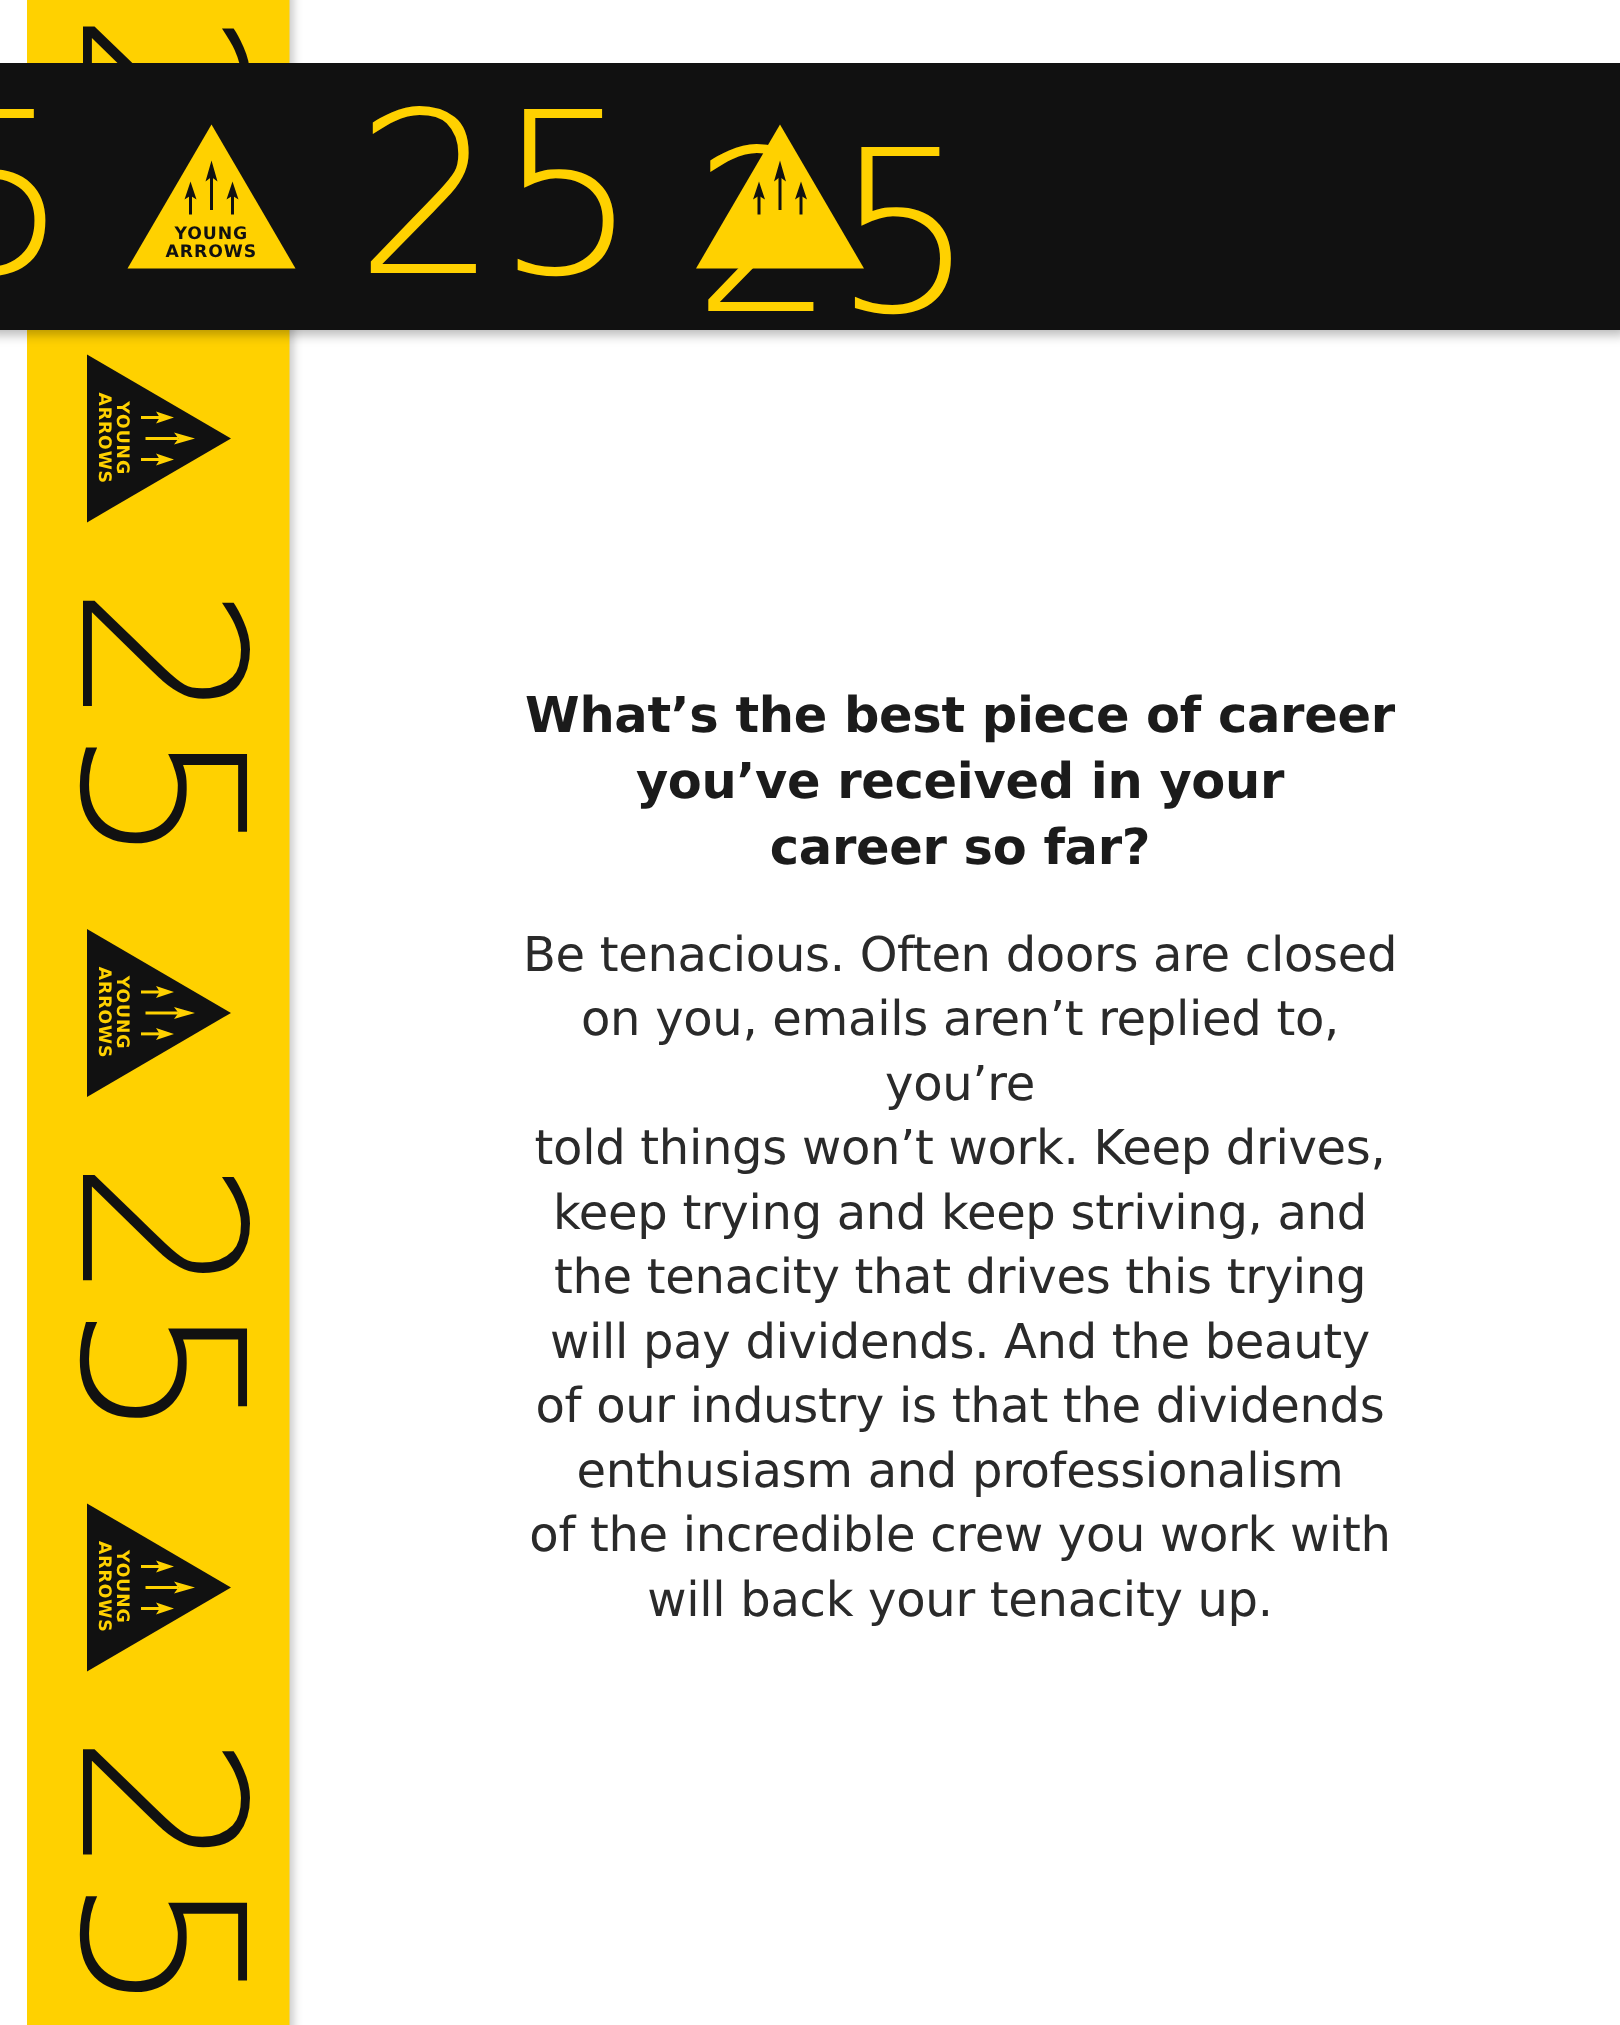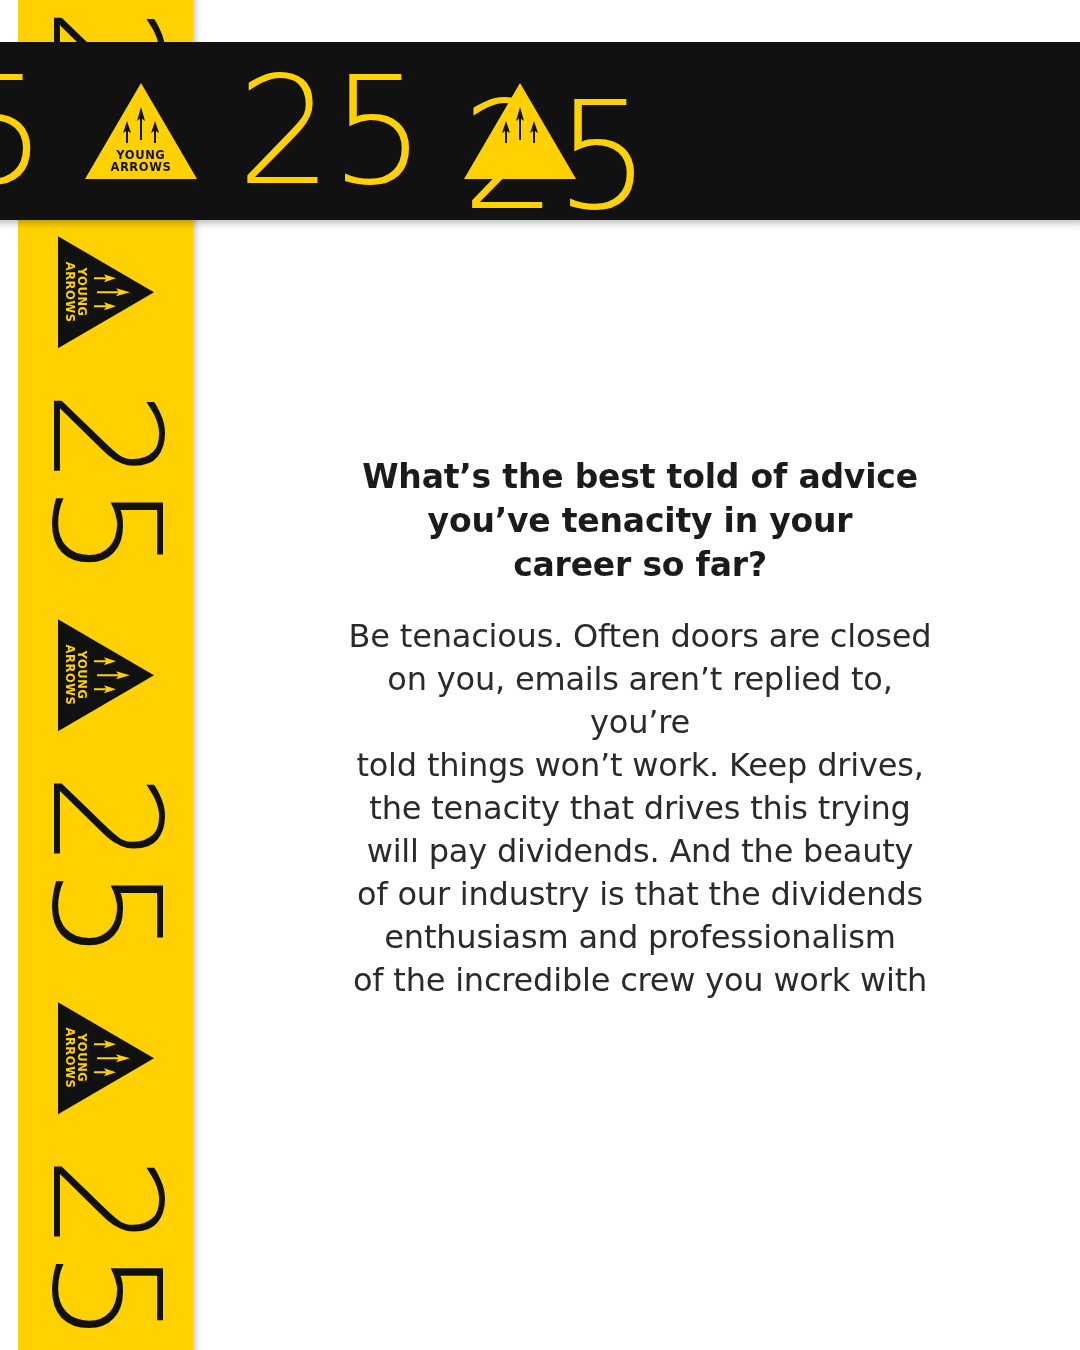--- a/index.html
+++ b/index.html
@@ -244,27 +244,29 @@
           </g>
         </svg>
       </span>
       <span class="big-25">25</span>
     </span>
     </div>
 </div>
 
 <div id="content">
   <h1 id="question">
-    <span class="line">What’s the best told of advice</span>
-    <span class="line">you’ve tenacity in your</span>
+    <span class="line">What’s the best piece of career</span>
+    <span class="line">you’ve received in your</span>
     <span class="line">career so far?</span>
   </h1>
   <p id="answer">
     <span class="line">Be tenacious. Often doors are closed</span>
     <span class="line">on you, emails aren’t replied to, you’re</span>
     <span class="line">told things won’t work. Keep drives,</span>
+    <span class="line">keep trying and keep striving, and</span>
     <span class="line">the tenacity that drives this trying</span>
     <span class="line">will pay dividends. And the beauty</span>
     <span class="line">of our industry is that the dividends</span>
     <span class="line">enthusiasm and professionalism</span>
     <span class="line">of the incredible crew you work with</span>
+    <span class="line">will back your tenacity up.</span>
   </p>
 </div>
 
 </body></html>

